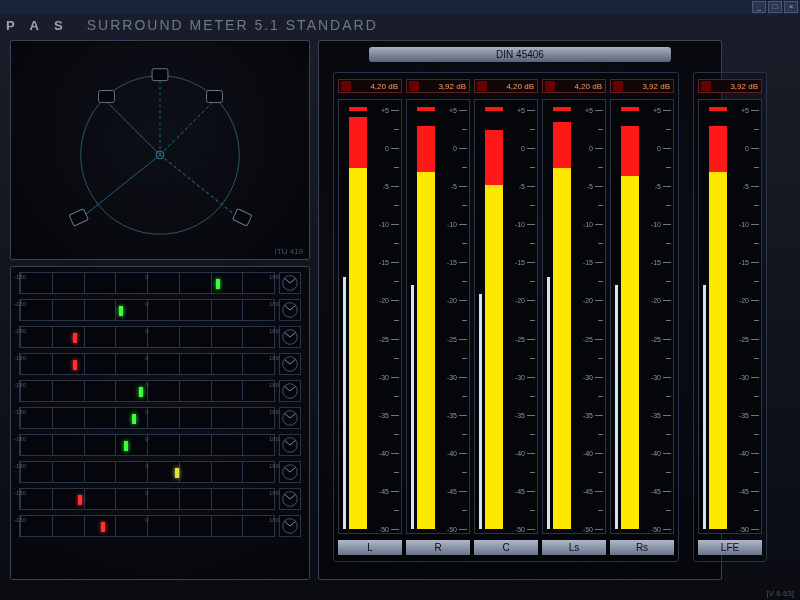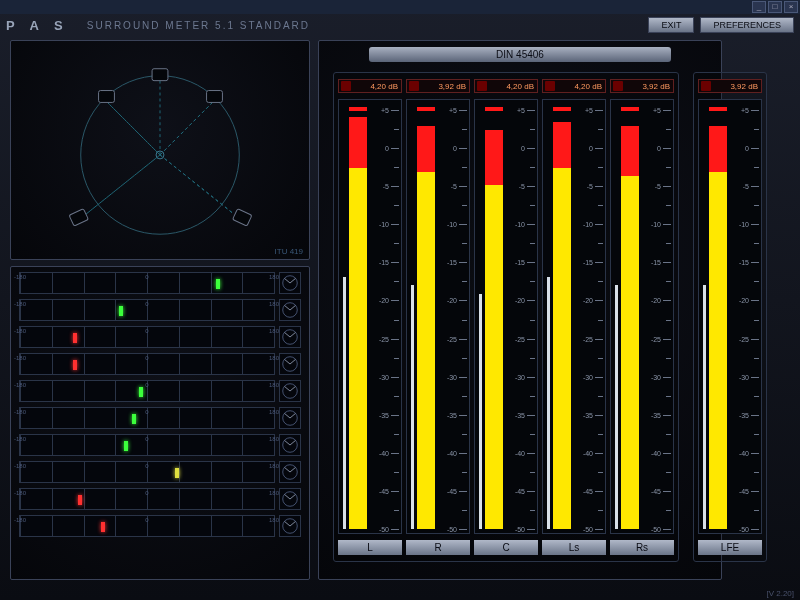--- a/index.html
+++ b/index.html
@@ -40,21 +40,21 @@
   }
   .brand {
     font-family: Arial, sans-serif;
     font-size: 13px;
     letter-spacing: 6px;
     color: #98a4b8;
     font-weight: bold;
   }
   .subtitle {
     margin-left: 18px;
-    font-size: 10px;
+    font-size: 14px;
     letter-spacing: 2px;
     color: #6c7890;
   }
   .header-buttons { margin-left: auto; display: flex; gap: 6px; }
   .hbtn {
     background: linear-gradient(180deg,#b0b8c8,#6a7488);
     border: 1px solid #3a4258;
     color: #0a0c14;
     font-size: 9px;
     padding: 2px 12px;
@@ -259,24 +259,20 @@
 
 <div class="titlebar">
   <div class="wbtn">_</div>
   <div class="wbtn">□</div>
   <div class="wbtn">×</div>
 </div>
 
 <div class="header">
   <div class="brand">P A S</div>
   <div class="subtitle">SURROUND METER  5.1 STANDARD</div>
-  <div class="header-buttons">
-    <button class="hbtn">EXIT</button>
-    <button class="hbtn">PREFERENCES</button>
-  </div>
 </div>
 
 <div class="panel scope-panel">
   <div class="scope-stage">
     <svg class="scope-svg" viewBox="0 0 300 220">
       <circle cx="150" cy="115" r="80" fill="none" stroke="#2a5868" stroke-width="1"></circle>
       <circle cx="150" cy="115" r="4" fill="none" stroke="#3c7890" stroke-width="1"></circle>
 
       <g stroke="#1f6878" stroke-dasharray="3 3" fill="none">
         <line x1="150" y1="115" x2="95" y2="60"></line>
@@ -829,13 +825,13 @@
               <div class="tick" style="top: 100%;"></div>
               <div class="tick-label" style="top: 100%;">-50</div>
             </div>
           </div>
           <div class="chan-label">LFE</div>
         </div>
       </div>
   </div>
 </div>
 
-<div class="version">[V 2.20]</div>
+<div class="version">[V 6.63]</div>
 
 </body></html>

